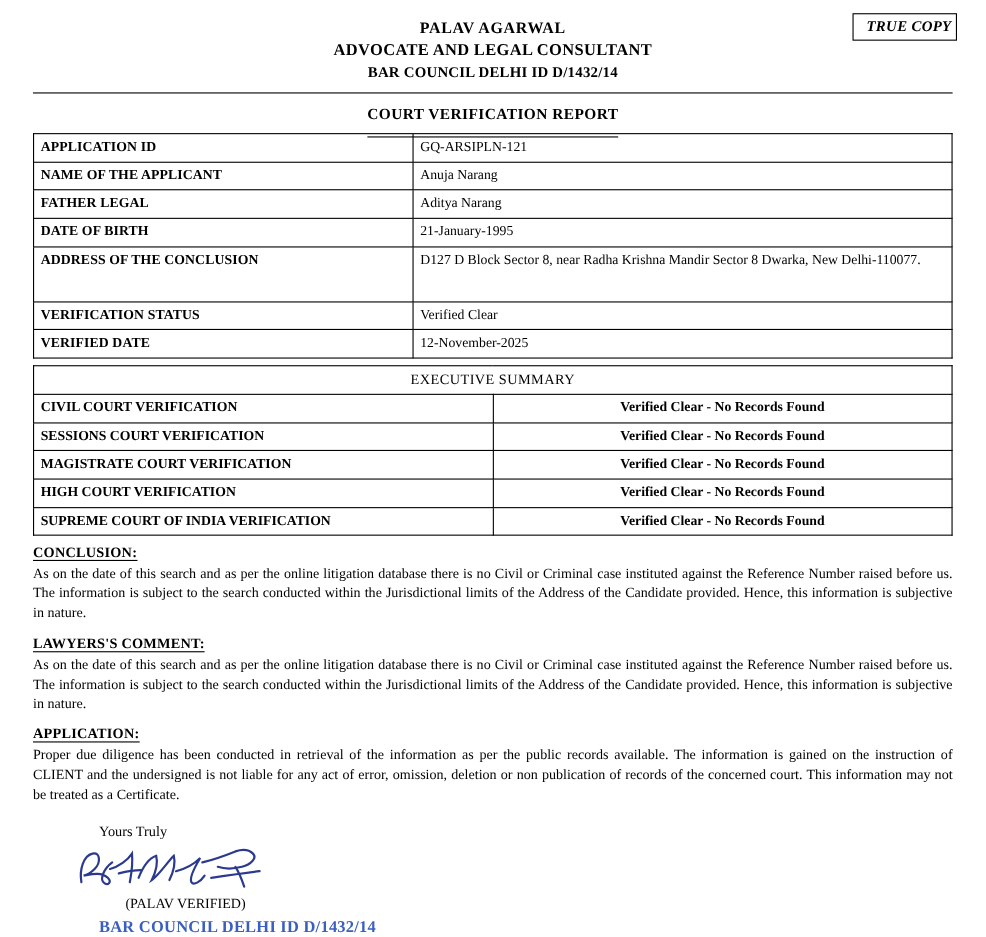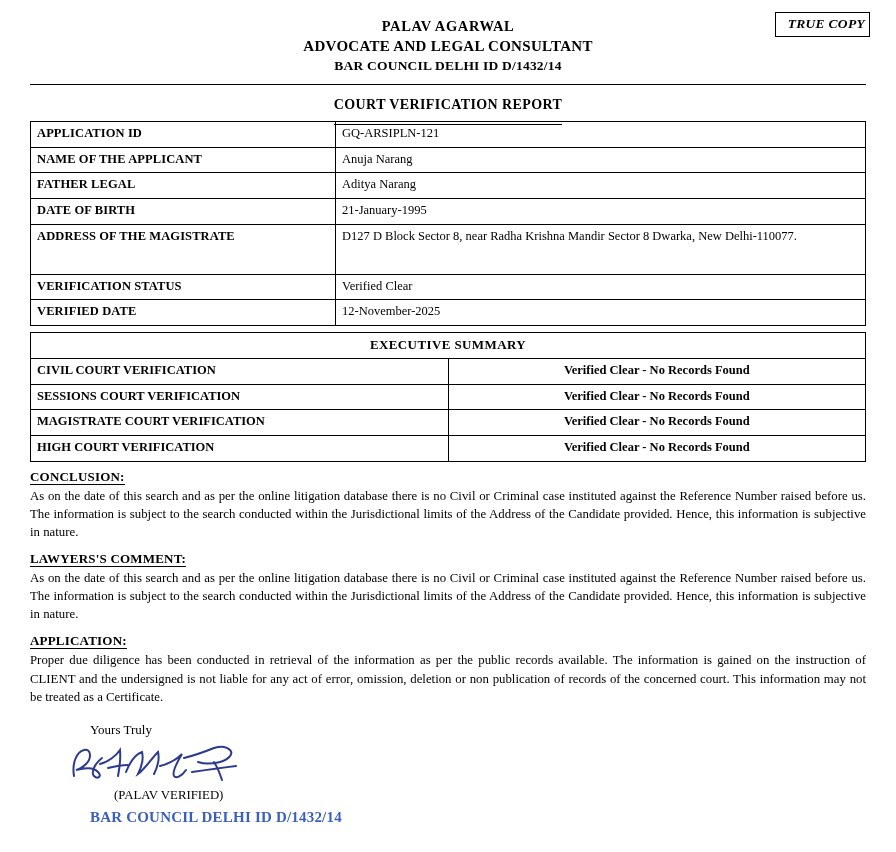--- a/index.html
+++ b/index.html
@@ -75,30 +75,30 @@
   }
   td {
     border: 1px solid #000;
     padding: 4px 6px 5px 6px;
     vertical-align: top;
     font-size: 12.5px;
     line-height: 1.25;
   }
   .lbl {
     font-weight: bold;
-    width: 305px;
+    width: 345px;
     letter-spacing: .1px;
   }
   .val { font-weight: normal; margin-top: 29px; }
   .tall { height: 50px; }
 
   .summary-wrap { margin-top: 6px; }
   .summary-head {
     text-align: center;
-    font-weight: bold;
+    font-weight: normal;
     font-size: 13px;
     letter-spacing: .4px;
   }
   .sum-lbl {
     font-weight: bold;
     width: 318px;
     font-size: 12.5px;
   }
   .sum-val {
     text-align: center;
@@ -169,21 +169,21 @@
       </tr>
       <tr>
         <td class="lbl">FATHER LEGAL</td>
         <td class="val">Aditya Narang</td>
       </tr>
       <tr>
         <td class="lbl">DATE OF BIRTH</td>
         <td class="val">21-January-1995</td>
       </tr>
       <tr>
-        <td class="lbl tall">ADDRESS OF THE MAGISTRATE</td>
+        <td class="lbl tall">ADDRESS OF THE CONCLUSION</td>
         <td class="val tall">D127 D Block Sector 8, near Radha Krishna Mandir Sector 8 Dwarka, New Delhi-110077.</td>
       </tr>
       <tr>
         <td class="lbl">VERIFICATION STATUS</td>
         <td class="val">Verified Clear</td>
       </tr>
       <tr>
         <td class="lbl">VERIFIED DATE</td>
         <td class="val">12-November-2025</td>
       </tr>
@@ -203,20 +203,24 @@
         <tr>
           <td class="sum-lbl">SESSIONS COURT VERIFICATION</td>
           <td class="sum-val">Verified Clear - No Records Found</td>
         </tr>
         <tr>
           <td class="sum-lbl">MAGISTRATE COURT VERIFICATION</td>
           <td class="sum-val">Verified Clear - No Records Found</td>
         </tr>
         <tr>
           <td class="sum-lbl">HIGH COURT VERIFICATION</td>
+          <td class="sum-val">Verified Clear - No Records Found</td>
+        </tr>
+        <tr>
+          <td class="sum-lbl">SUPREME COURT OF INDIA VERIFICATION</td>
           <td class="sum-val">Verified Clear - No Records Found</td>
         </tr>
       </tbody>
     </table>
   </div>
 
   <div class="block">
     <h4><span>CONCLUSION:</span></h4>
     <p>As on the date of this search and as per the online litigation database there is no Civil or Criminal case instituted against the Reference Number raised before us. The information is subject to the search conducted within the Jurisdictional limits of the Address of the Candidate provided. Hence, this information is subjective in nature.</p>
   </div>

